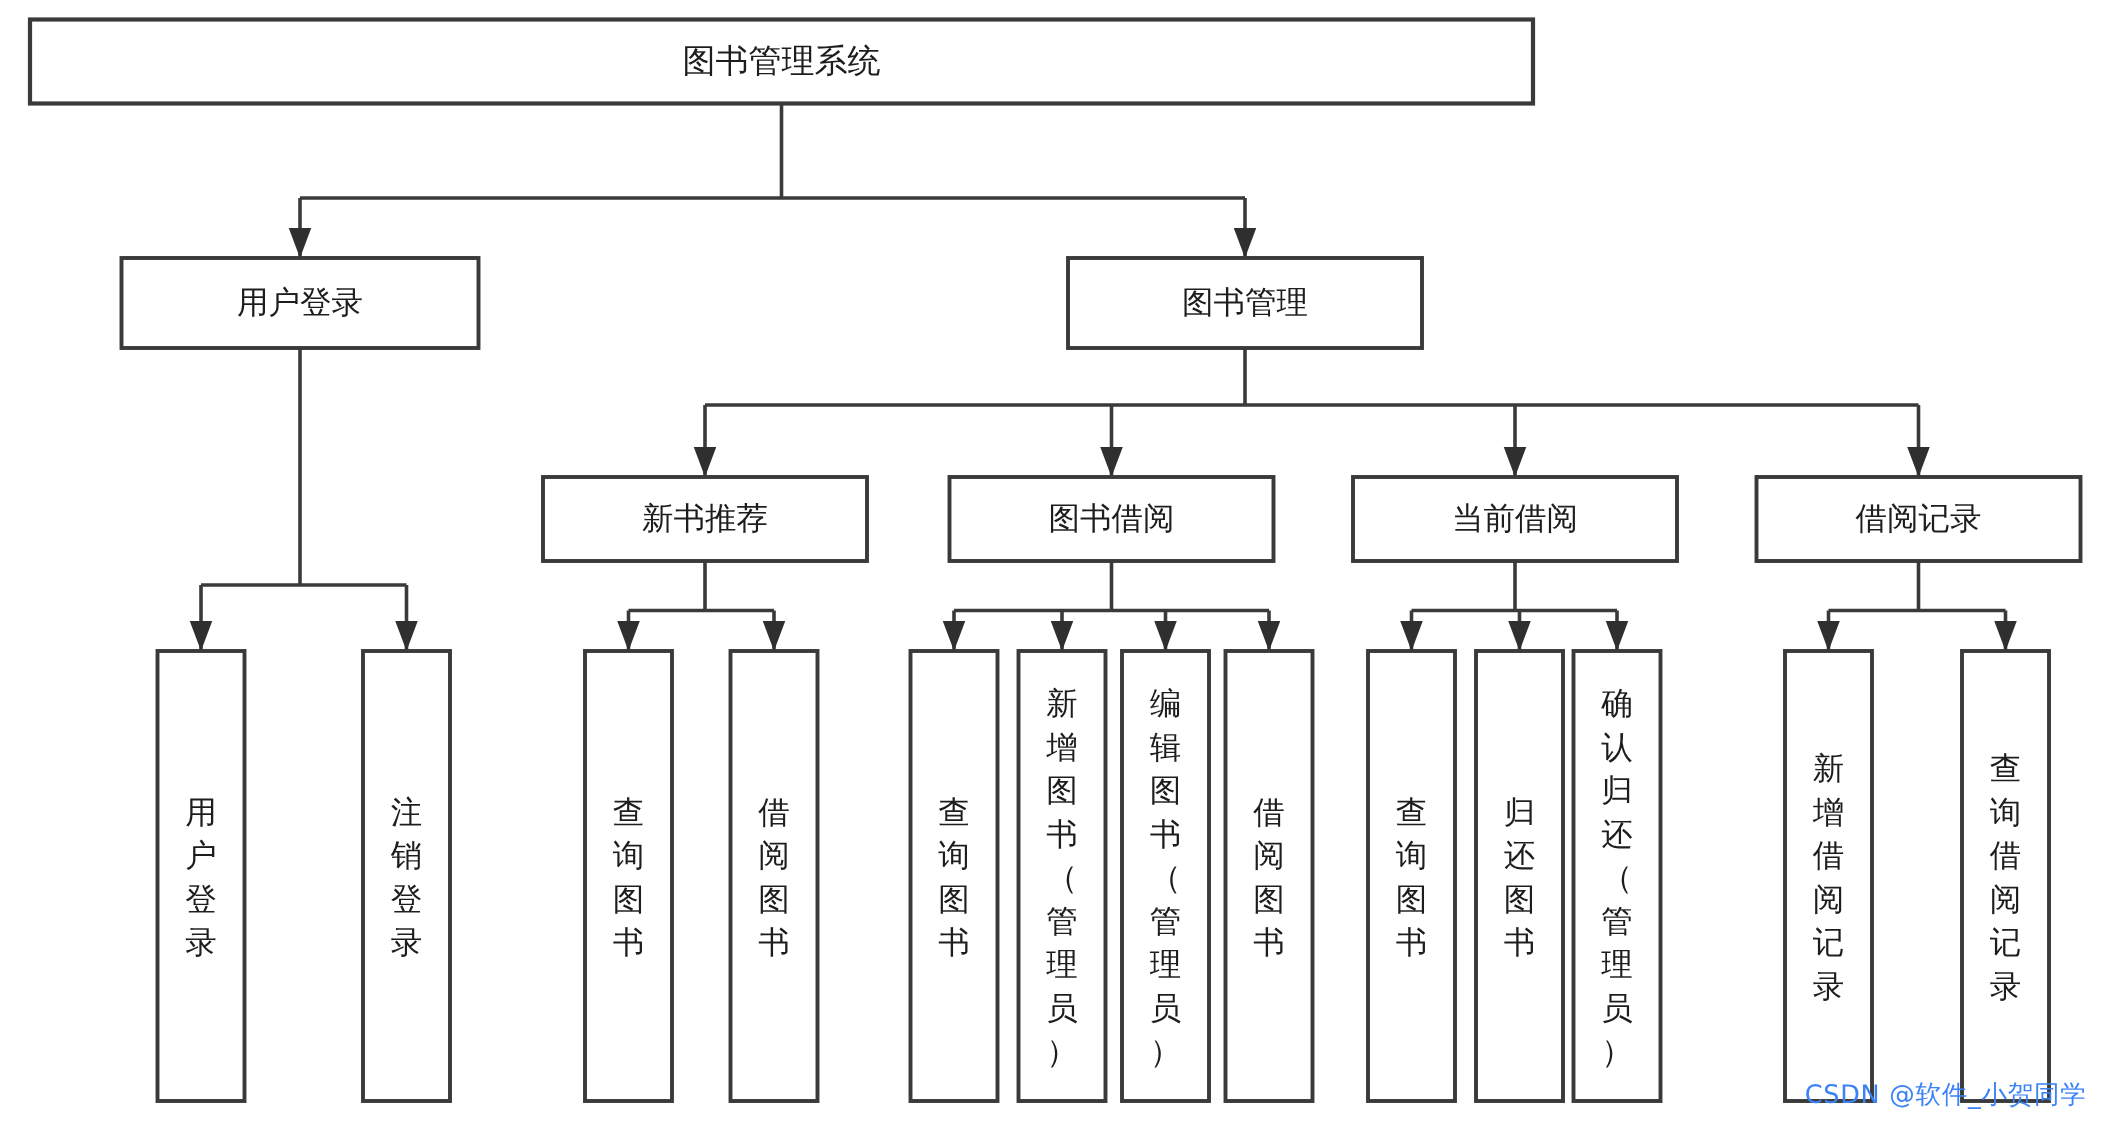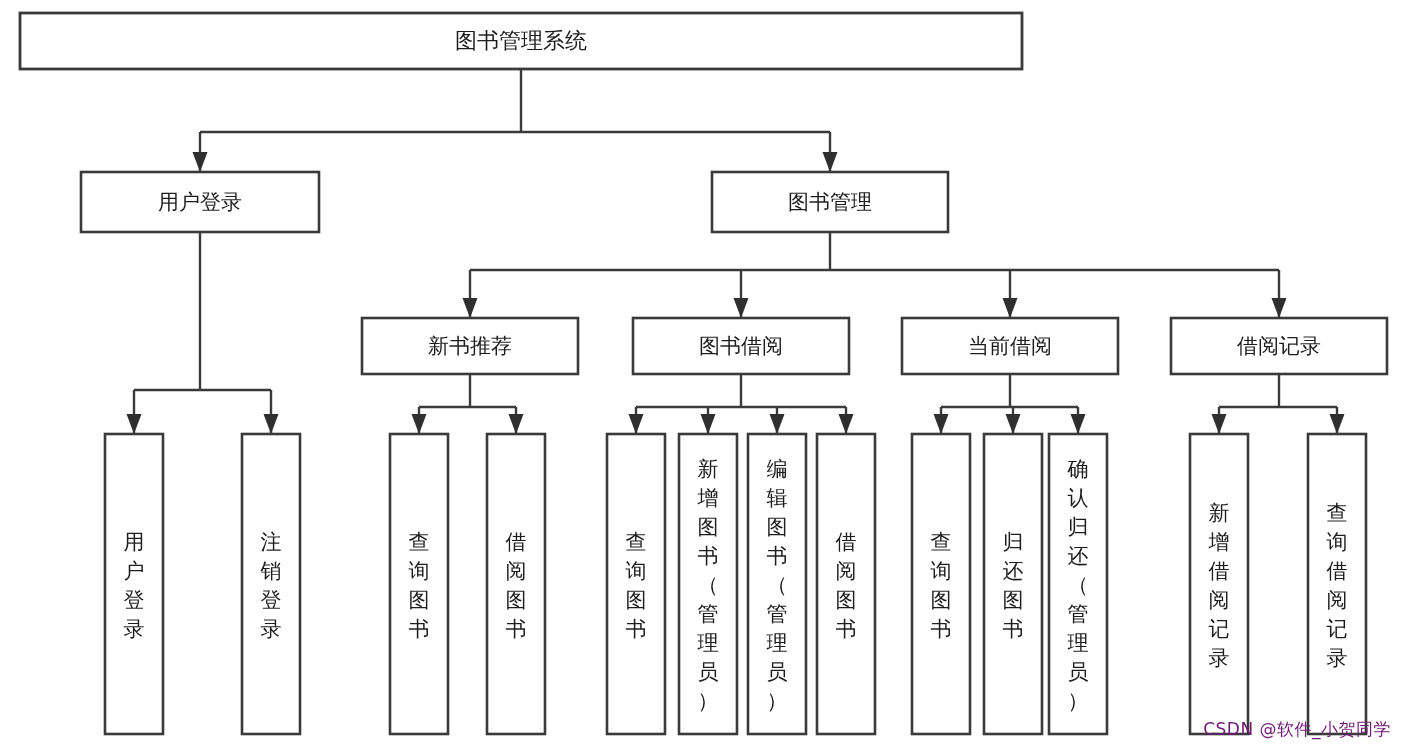--- a/index.html
+++ b/index.html
@@ -60,21 +60,21 @@
     fill: #1d1d1d;
     font-size: 21px;
     text-anchor: middle;
   }
   .watermark {
     position: absolute;
     right: 14px;
     bottom: 6px;
     font-family: "DejaVu Sans", "Liberation Sans", sans-serif;
     font-size: 17px;
-    color: #701a75;
+    color: #3b82f6;
     letter-spacing: 0.5px;
     white-space: nowrap;
     pointer-events: none;
   }
 </style>
 </head>
 <body>
 
 <div id="diagram-root">
 

